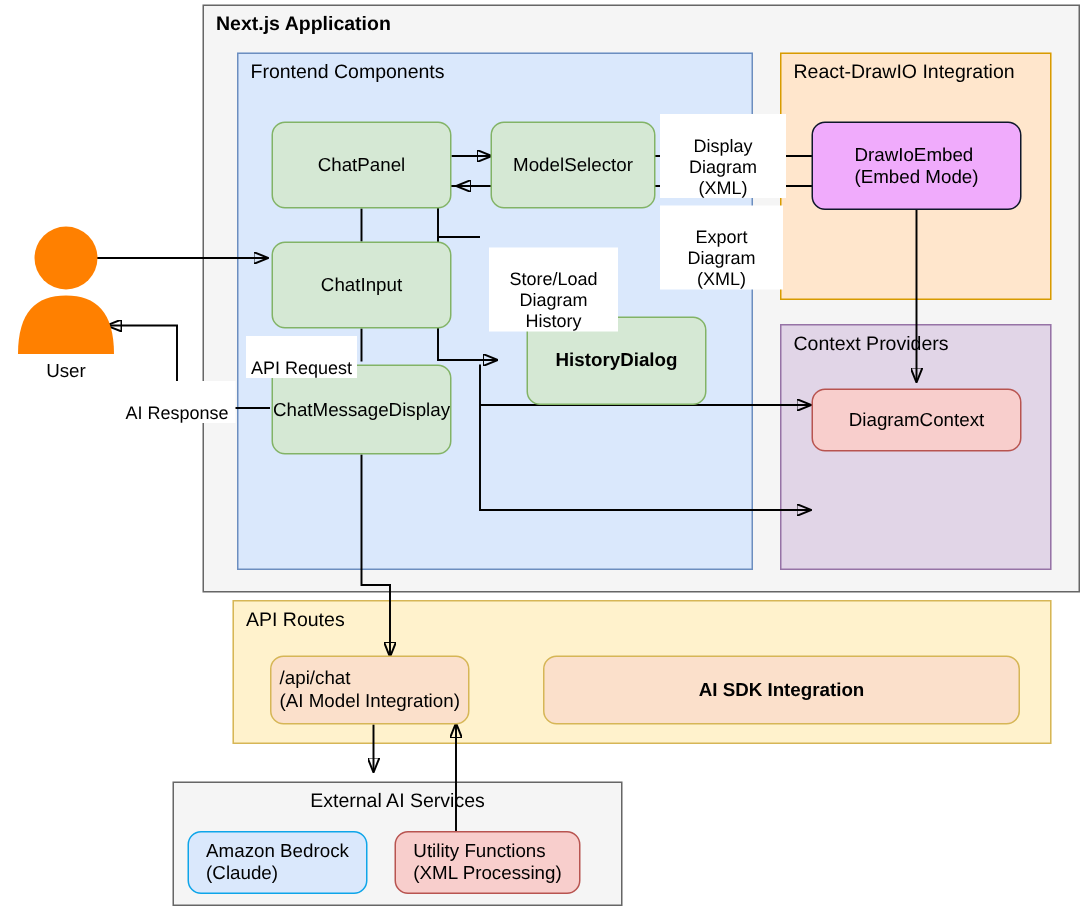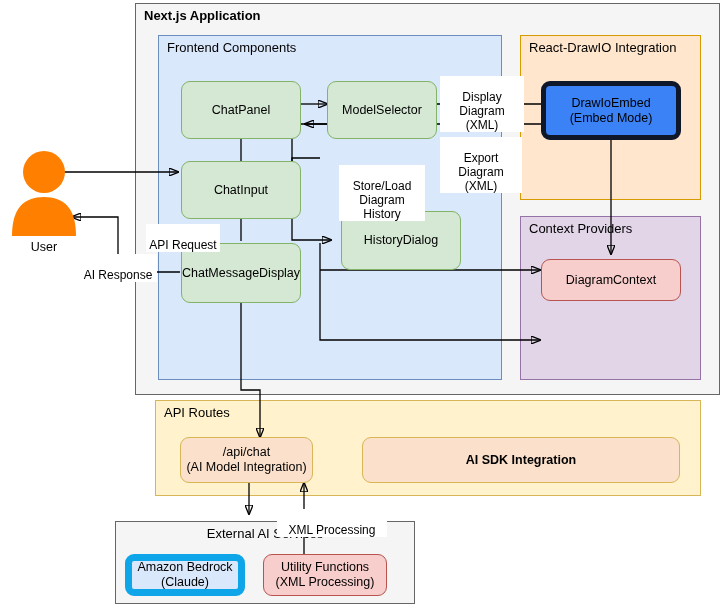--- a/index.html
+++ b/index.html
@@ -23,28 +23,28 @@
   .g-frontend{background:#dae8fc;border:1px solid #6c8ebf;}
   .g-drawio{background:#ffe6cc;border:1px solid #d79b00;}
   .g-context{background:#e1d5e7;border:1px solid #9673a6;}
   .g-api{background:#fff2cc;border:1px solid #d6b656;}
   .g-external{background:#f5f5f5;border:1px solid #666666;}
 
   
   .node{
     position:absolute;box-sizing:border-box;border-radius:9px;
     display:flex;align-items:center;justify-content:center;
-    text-align:center;font-size:12.5px;line-height:15px;
+    font-size:12.5px;line-height:15px;
     white-space:pre-line;padding:5px;
   }
   .n-green{background:#d5e8d4;border:1px solid #82b366;}
-  .n-yellow{background:#3b82f6;border:5px solid #0f172a;}
+  .n-yellow{background:#f0abfc;border:1px solid #0f172a;}
   .n-red{background:#f8cecc;border:1px solid #b85450;}
   .n-orange{background:#fbe0cb;border:1px solid #d6b656;}
-  .n-blue{background:#dae8fc;border:7px solid #0ea5e9;}
+  .n-blue{background:#dae8fc;border:1px solid #0ea5e9;}
 
   
   .elabel{
     position:absolute;background:#ffffff;font-size:12px;line-height:14px;
     text-align:center;white-space:pre-line;padding:0 2px;box-sizing:border-box;
   }
 
   
   #actor{position:absolute;}
   #actor .caption{
@@ -132,21 +132,21 @@
 
   <div class="node n-yellow" style="left:541px;top:81px;width:140px;height:59px;">
     <span>DrawIoEmbed
 (Embed Mode)</span>
   </div>
 
   <div class="node n-green" style="left:181px;top:161px;width:120px;height:58px;">
     <span>ChatInput</span>
   </div>
 
-  <div class="node n-green" style="left:341px;top:211px;width:120px;height:59px;">
+  <div class="node n-green" style="left:351px;top:211px;width:120px;height:59px;font-weight:bold;">
     <span>HistoryDialog</span>
   </div>
 
   <div class="node n-green" style="left:181px;top:243px;width:120px;height:60px;">
     <span>ChatMessageDisplay</span>
   </div>
 
   <div class="node n-red" style="left:541px;top:259px;width:140px;height:42px;">
     <span>DiagramContext</span>
   </div>
@@ -169,42 +169,39 @@
   <div class="node n-red" style="left:263px;top:554px;width:124px;height:42px;">
     <span>Utility Functions
 (XML Processing)</span>
   </div>
 
 
   <div class="elabel" style="left:79px;top:254px;width:78px;">
     <span>AI Response</span>
   </div>
 
-  <div class="elabel" style="left:146px;top:224px;width:74px;">
+  <div class="elabel" style="left:164px;top:224px;width:74px;">
     <span>API Request</span>
   </div>
 
   <div class="elabel" style="left:440px;top:76px;width:84px;">
     <span>Display Diagram
 (XML)</span>
   </div>
 
   <div class="elabel" style="left:440px;top:137px;width:82px;">
     <span>Export Diagram
 (XML)</span>
   </div>
 
-  <div class="elabel" style="left:326px;top:165px;width:86px;margin-left:13px;">
+  <div class="elabel" style="left:326px;top:165px;width:86px;">
     <span>Store/Load
 Diagram History</span>
   </div>
 
-  <div class="elabel" style="left:277px;top:509px;width:110px;">
-    <span>XML Processing</span>
-  </div>
 
   <div id="actor" style="left:8px;top:150px;width:72px;height:110px;">
     <svg width="72" height="86" viewBox="0 0 72 86">
       <circle cx="36" cy="22" r="21" fill="#ff8000"></circle>
       <path d="M4,86 C4,58 16,47 36,47 C56,47 68,58 68,86 Z" fill="#ff8000"></path>
     </svg>
     <span class="caption" style="top:90px;">User</span>
   </div>
 
 </div>

